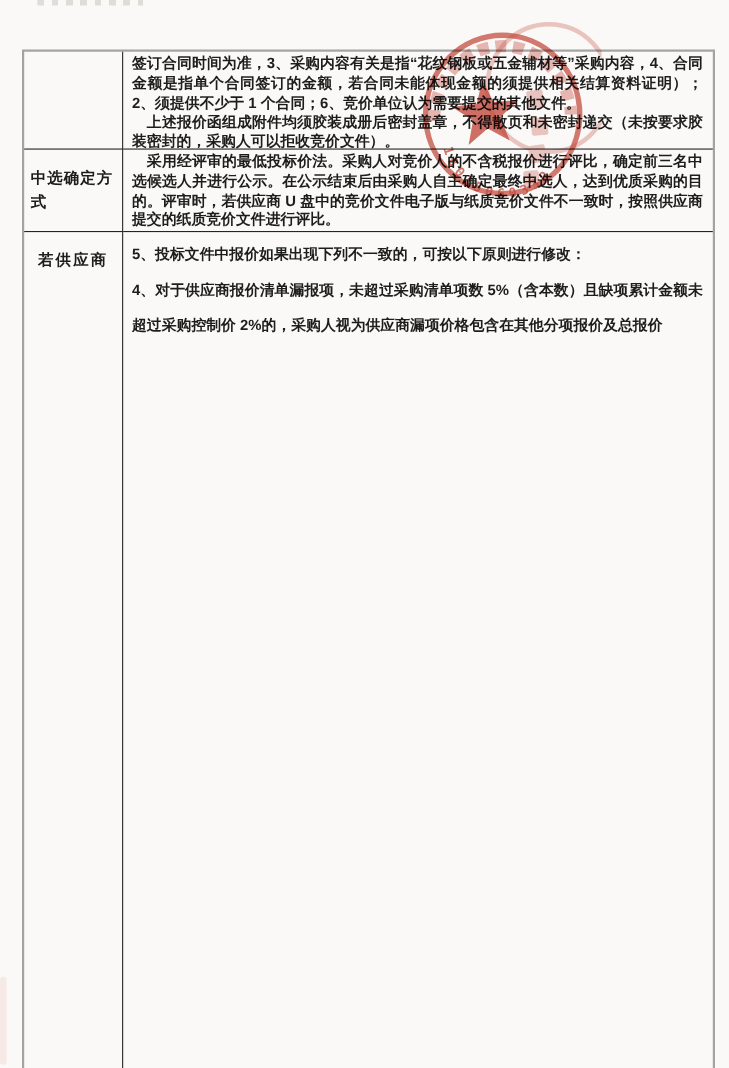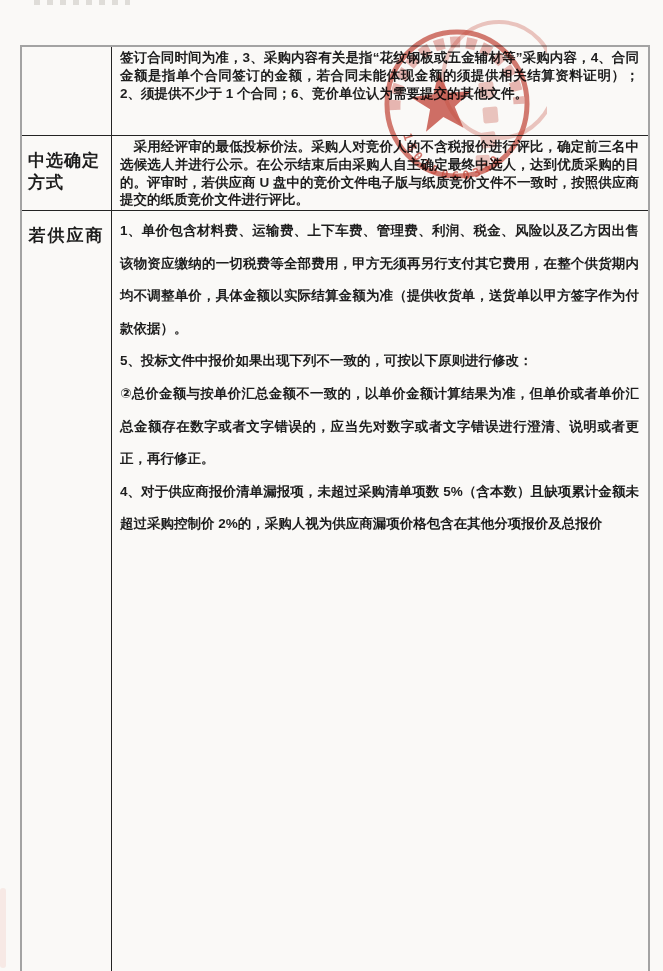--- a/index.html
+++ b/index.html
@@ -27,21 +27,21 @@
     grid-template-columns:90px 1fr;
     grid-template-rows:89px 75px 1fr;
     border:2px solid #a3a3a3;
     box-sizing:border-box;
     background:transparent;
     margin-top:32px;
   }
   .cell{box-sizing:border-box;overflow:hidden;}
   .label-cell{
     border-right:1.5px solid #242424;
-    font-weight:700;font-size:17px;line-height:22px;
+    font-weight:700;font-size:14px;line-height:22px;
     padding:14px 6px 0 6px;
     letter-spacing:1px;
   }
   .content-cell{
     padding:2px 9px 0 8px;
     font-size:13.5px;
   }
   .row-border{border-bottom:1.5px solid #242424;}
   .tight p{
     margin:0;font-weight:700;line-height:17.8px;
@@ -65,36 +65,35 @@
 <body>
 
 <div class="scan-noise"></div>
 <div class="edge-smudge"></div>
 
 <div class="doc-table">
 
   <div class="cell label-cell row-border"></div>
   <div class="cell content-cell row-border tight">
     <p>签订合同时间为准，3、采购内容有关是指“花纹钢板或五金辅材等”采购内容，4、合同金额是指单个合同签订的金额，若合同未能体现金额的须提供相关结算资料证明）；2、须提供不少于 1 个合同；6、竞价单位认为需要提交的其他文件。</p>
+    <p class="indent1">上述报价函组成附件均须胶装成册后密封盖章，不得散页和未密封递交（未按要求胶装密封的，采购人可以拒收竞价文件）。</p>
   </div>
 
   <div class="cell label-cell row-border">
     <span>中选确定方式</span>
   </div>
   <div class="cell content-cell row-border tight">
     <p class="indent1">采用经评审的最低投标价法。采购人对竞价人的不含税报价进行评比，确定前三名中选候选人并进行公示。在公示结束后由采购人自主确定最终中选人，达到优质采购的目的。评审时，若供应商 U 盘中的竞价文件电子版与纸质竞价文件不一致时，按照供应商提交的纸质竞价文件进行评比。</p>
   </div>
 
   <div class="cell label-cell label-center">
     <span>若供应商</span>
   </div>
   <div class="cell content-cell spaced">
-    <p>1、单价包含材料费、运输费、上下车费、管理费、利润、税金、风险以及乙方因出售该物资应缴纳的一切税费等全部费用，甲方无须再另行支付其它费用，在整个供货期内均不调整单价，具体金额以实际结算金额为准（提供收货单，送货单以甲方签字作为付款依据）。</p>
     <p>5、投标文件中报价如果出现下列不一致的，可按以下原则进行修改：</p>
-    <p>②总价金额与按单价汇总金额不一致的，以单价金额计算结果为准，但单价或者单价汇总金额存在数字或者文字错误的，应当先对数字或者文字错误进行澄清、说明或者更正，再行修正。</p>
     <p>4、对于供应商报价清单漏报项，未超过采购清单项数 5%（含本数）且缺项累计金额未超过采购控制价 2%的，采购人视为供应商漏项价格包含在其他分项报价及总报价</p>
   </div>
 </div>
 
 <svg class="seal" viewBox="0 0 175 175">
   <g stroke="none" fill="none">
 
     <g opacity="0.32">
       <ellipse cx="127" cy="62" rx="56" ry="58" stroke="#c84436" stroke-width="4"></ellipse>
       <g fill="#c84436">

